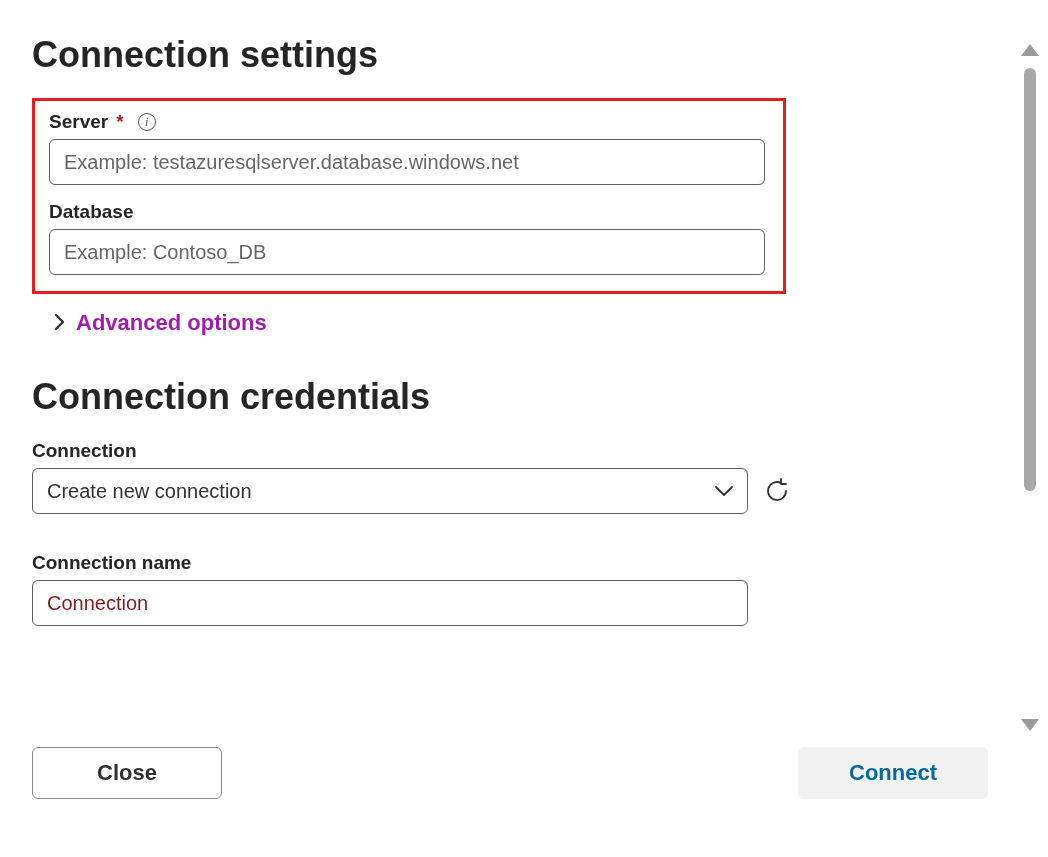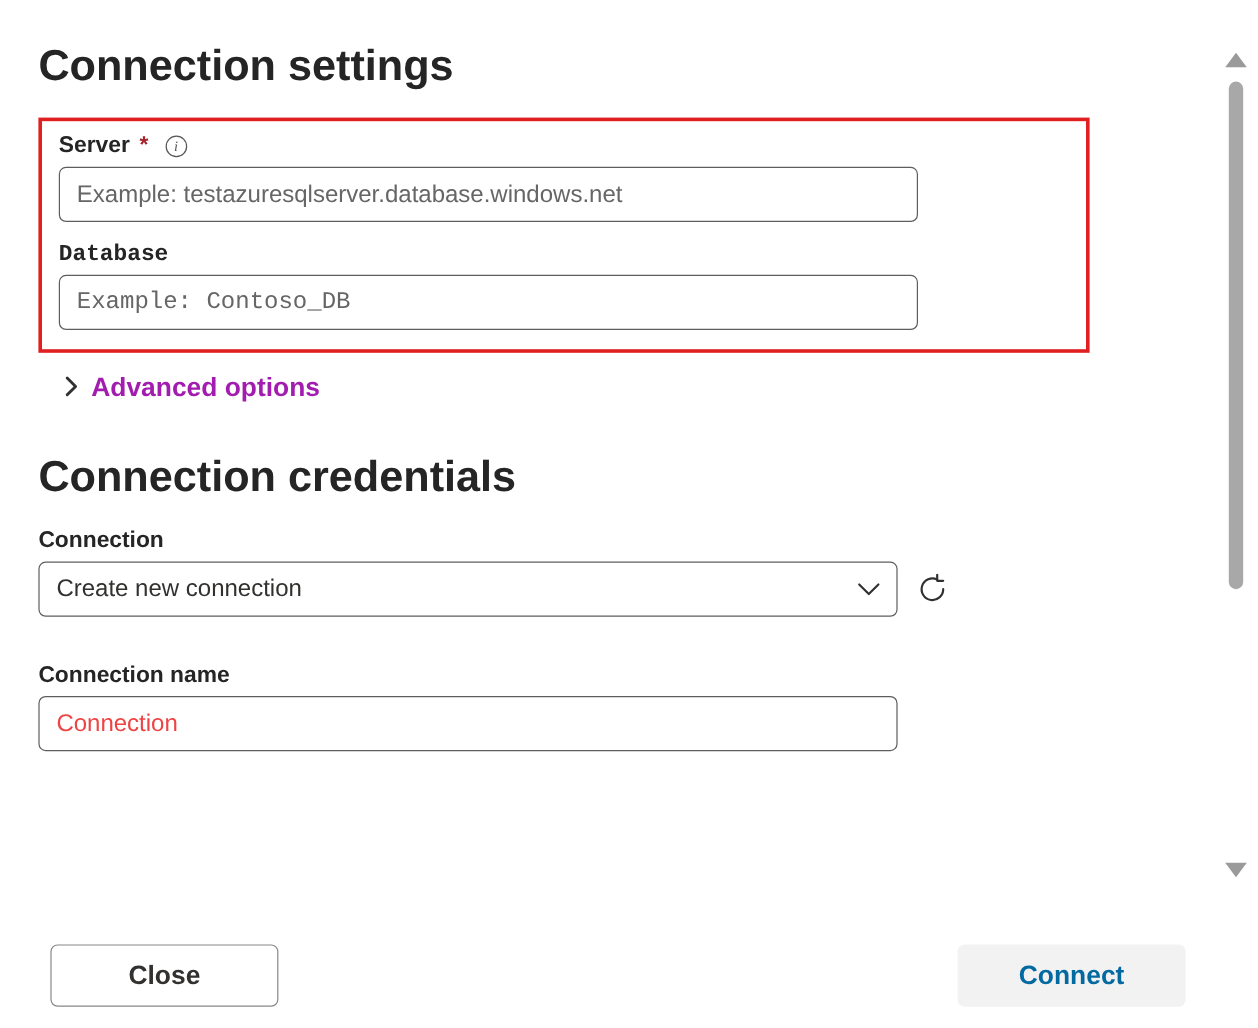--- a/index.html
+++ b/index.html
@@ -27,25 +27,25 @@
   }
   h2.section {
     font-size: 36px;
     font-weight: 600;
     color: #252525;
     margin-bottom: 22px;
   }
   .highlight-box {
     border: 3px solid #e02020;
     padding: 10px 14px 16px 14px;
-    width: 876px;
+    width: 754px;
     margin-bottom: 16px;
   }
   .field { margin-bottom: 16px; }
-  .field:last-child { margin-bottom: 0; font-family: Liberation Mono, monospace; }
+  .field:last-child { margin-bottom: 0; }
   .label-row {
     display: flex;
     align-items: center;
     gap: 6px;
     margin-bottom: 6px;
   }
   .label {
     font-size: 19px;
     font-weight: 600;
     color: #252525;
@@ -71,21 +71,21 @@
     font-style: italic;
     margin-left: 8px;
   }
   .text-input {
     width: 716px;
     height: 46px;
     border: 1px solid #605e5c;
     border-radius: 6px;
     padding: 16px 14px;
     font-size: 20px;
-    color: #ef4444;
+    color: #7f1d1d;
     font-family: inherit;
     background: #ffffff;
   }
   .text-input::placeholder { color: #666; }
   .advanced-row {
     display: flex;
     align-items: center;
     gap: 10px;
     margin: 10px 0 40px 22px;
     cursor: pointer;
@@ -137,26 +137,26 @@
     height: 28px;
     display: flex;
     align-items: center;
     justify-content: center;
     cursor: pointer;
     color: #323130;
   }
   
   .footer {
     position: absolute;
-    left: 10px;
+    left: 0;
     right: 40px;
     bottom: 0;
     height: 110px;
     display: flex;
-    align-items: flex-end;
+    align-items: flex-start;
     justify-content: space-between;
     padding: 0 20px 18px 32px;
     background: #ffffff;
   }
   .btn {
     height: 52px;
     min-width: 190px;
     border-radius: 6px;
     font-size: 22px;
     font-weight: 600;

